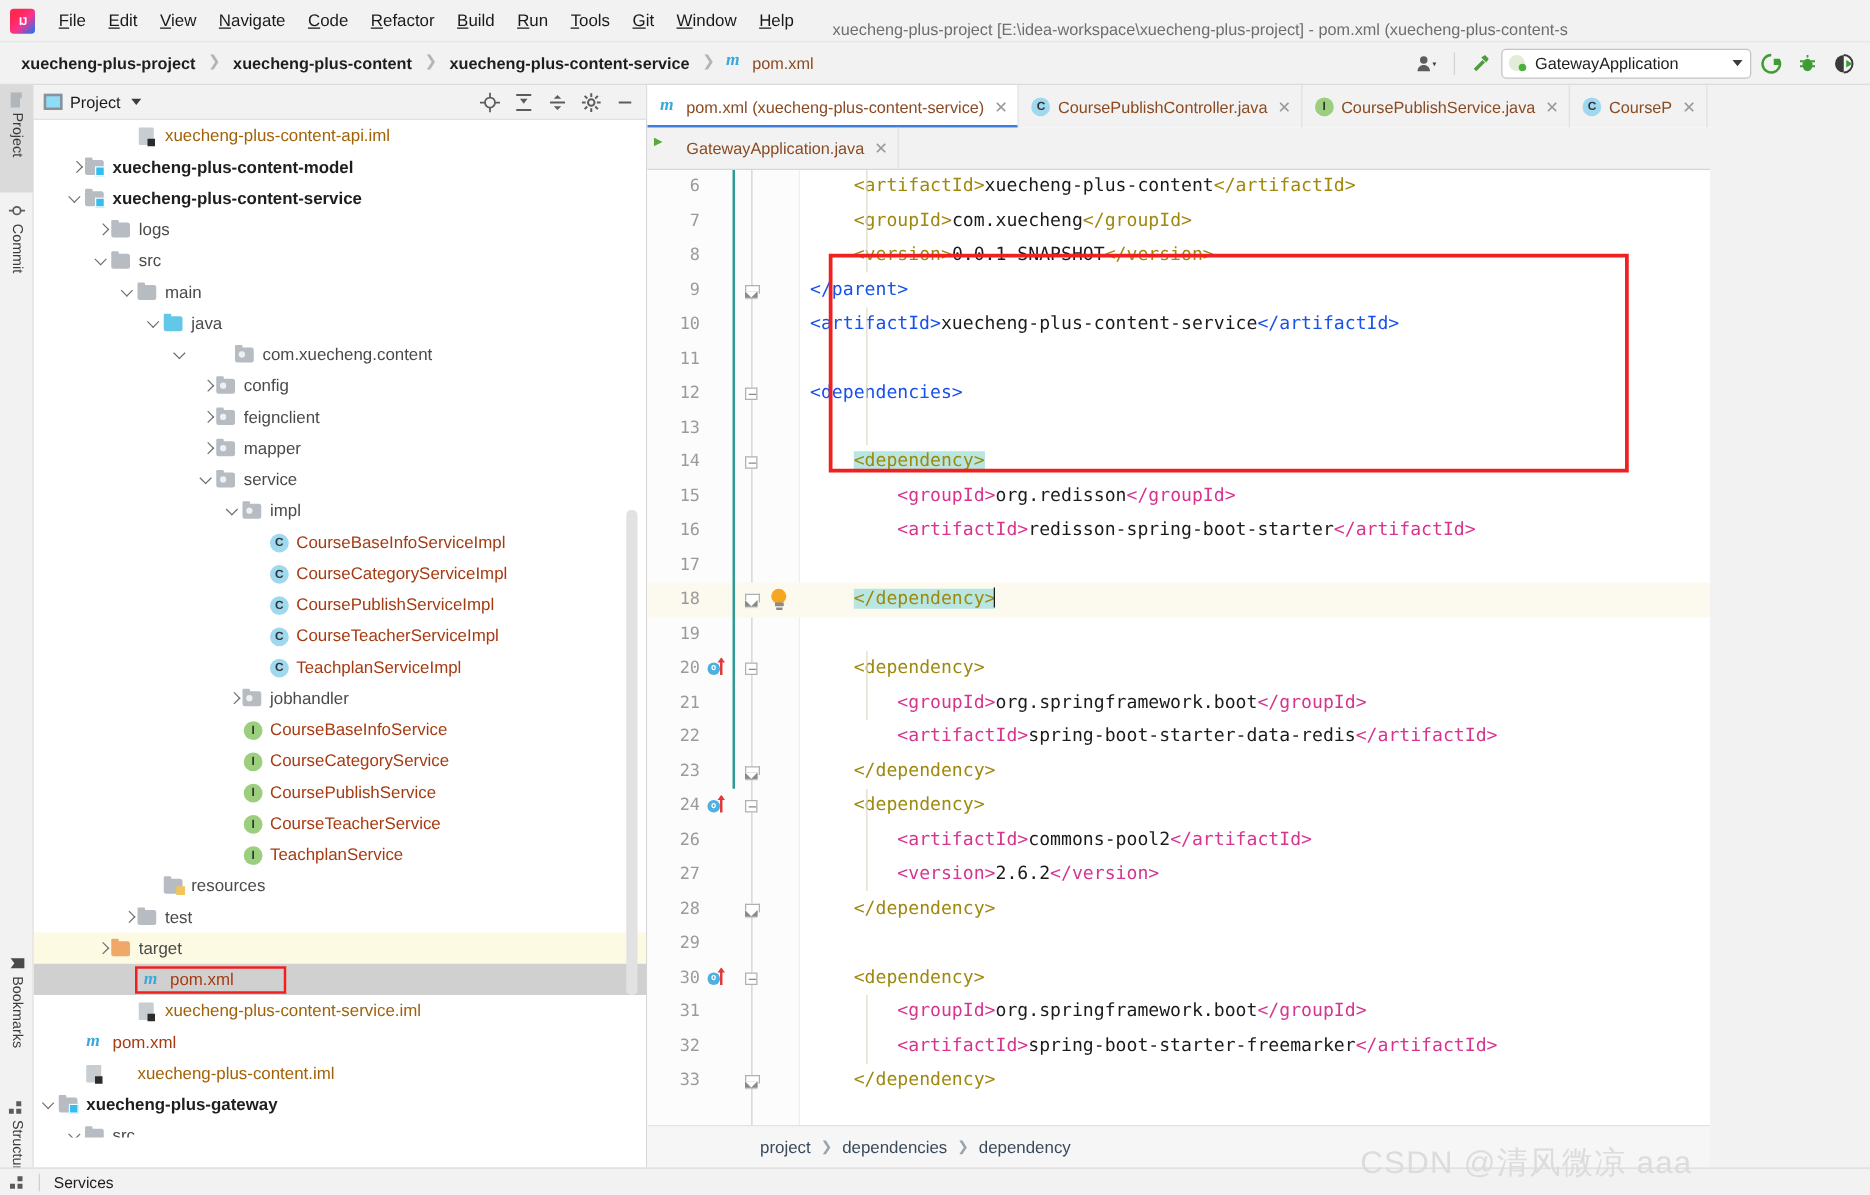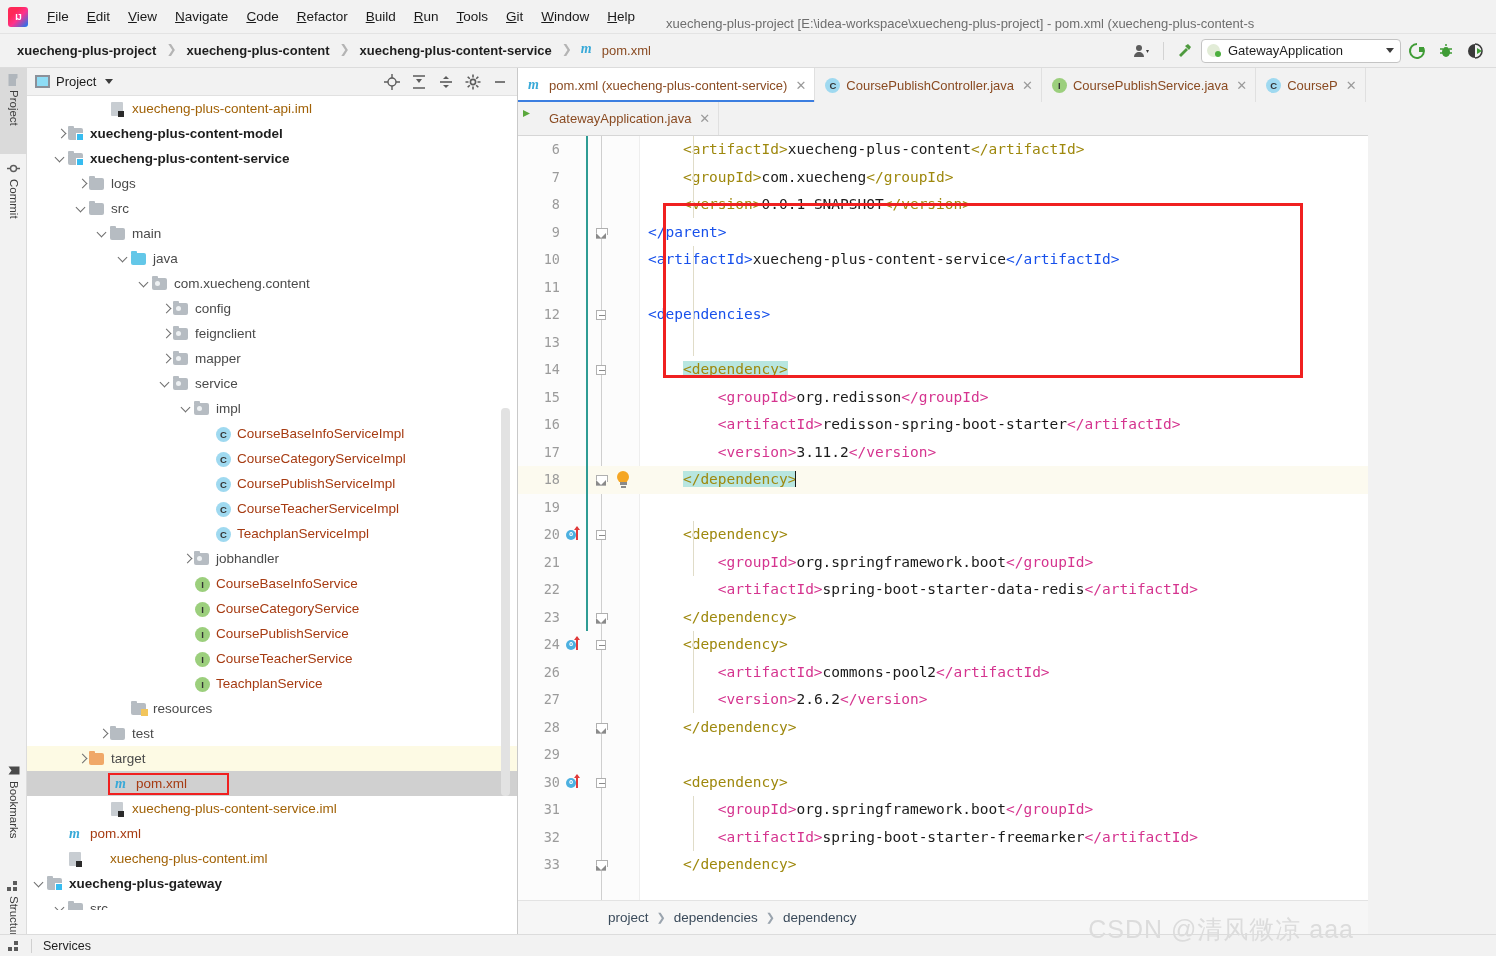--- a/index.html
+++ b/index.html
@@ -473,21 +473,21 @@
           <span class="arrow d" style="margin-left: 90px;"></span>
           <span style="display: flex; align-items: center;">
             <span class="ticon">
               <span class="f-blue"></span>
             </span>
             <span class="tlabel folder">java</span>
           </span>
         </div>
         <div class="trow">
           <span class="arrow d" style="margin-left: 111px;"></span>
-          <span style="display: flex; align-items: center;">
+          <span style="display: flex; align-items: center; margin-left: 36px;">
             <span class="ticon">
               <span class="f-pkg"></span>
             </span>
             <span class="tlabel folder">com.xuecheng.content</span>
           </span>
         </div>
         <div class="trow">
           <span class="arrow r" style="margin-left: 132px;"></span>
           <span style="display: flex; align-items: center;">
             <span class="ticon">
@@ -765,21 +765,21 @@
           <div class="cline"><span class="lnum">7</span><span class="ctext">    <span class="tagy">&lt;groupId&gt;</span><span class="txt">com.xuecheng</span><span class="tagy">&lt;/groupId&gt;</span></span></div>
           <div class="cline"><span class="lnum">8</span><span class="ctext">    <span class="tagy">&lt;version&gt;</span><span class="txt">0.0.1-SNAPSHOT</span><span class="tagy">&lt;/version&gt;</span></span></div>
           <div class="cline"><span class="lnum">9</span><span class="fold end"></span><span class="ctext"><span class="tag">&lt;/parent&gt;</span></span></div>
           <div class="cline"><span class="lnum">10</span><span class="ctext"><span class="tag">&lt;artifactId&gt;</span><span class="txt">xuecheng-plus-content-service</span><span class="tag">&lt;/artifactId&gt;</span></span></div>
           <div class="cline"><span class="lnum">11</span><span class="ctext"></span></div>
           <div class="cline"><span class="lnum">12</span><span class="fold"></span><span class="ctext"><span class="tag">&lt;dependencies&gt;</span></span></div>
           <div class="cline"><span class="lnum">13</span><span class="ctext"></span></div>
           <div class="cline"><span class="lnum">14</span><span class="fold"></span><span class="ctext">    <span class="tagy sel-hl">&lt;dependency&gt;</span></span></div>
           <div class="cline"><span class="lnum">15</span><span class="ctext">        <span class="tagp">&lt;groupId&gt;</span><span class="txt">org.redisson</span><span class="tagp">&lt;/groupId&gt;</span></span></div>
           <div class="cline"><span class="lnum">16</span><span class="ctext">        <span class="tagp">&lt;artifactId&gt;</span><span class="txt">redisson-spring-boot-starter</span><span class="tagp">&lt;/artifactId&gt;</span></span></div>
-          <div class="cline"><span class="lnum">17</span><span class="ctext">        <span class="tagp">&lt;version&gt;</span><span class="txt">3.11.2</span><span class="tagp">&lt;/version&gt;</span></span></div>
+          <div class="cline"><span class="lnum">17</span></div>
           <div class="cline cur"><span class="lnum">18</span><span class="fold end"></span><span class="bulb"><span class="b1"></span><span class="b2"></span><span class="b3"></span></span><span class="ctext">    <span class="tagy sel-hl">&lt;/dependency&gt;</span><span class="caret"></span></span></div>
           <div class="cline"><span class="lnum">19</span><span class="ctext">    </span></div>
           <div class="cline"><span class="lnum">20</span><span class="runmark"><span class="dot">o</span><span class="up"></span></span><span class="fold"></span><span class="ctext">    <span class="tagy">&lt;dependency&gt;</span></span></div>
           <div class="cline"><span class="lnum">21</span><span class="ctext">        <span class="tagp">&lt;groupId&gt;</span><span class="txt">org.springframework.boot</span><span class="tagp">&lt;/groupId&gt;</span></span></div>
           <div class="cline"><span class="lnum">22</span><span class="ctext">        <span class="tagp">&lt;artifactId&gt;</span><span class="txt">spring-boot-starter-data-redis</span><span class="tagp">&lt;/artifactId&gt;</span></span></div>
           <div class="cline"><span class="lnum">23</span><span class="fold end"></span><span class="ctext">    <span class="tagy">&lt;/dependency&gt;</span></span></div>
           <div class="cline"><span class="lnum">24</span><span class="runmark"><span class="dot">o</span><span class="up"></span></span><span class="fold"></span><span class="ctext">    <span class="tagy">&lt;dependency&gt;</span></span></div>
           <div class="cline"><span class="lnum">26</span><span class="ctext">        <span class="tagp">&lt;artifactId&gt;</span><span class="txt">commons-pool2</span><span class="tagp">&lt;/artifactId&gt;</span></span></div>
           <div class="cline"><span class="lnum">27</span><span class="ctext">        <span class="tagp">&lt;version&gt;</span><span class="txt">2.6.2</span><span class="tagp">&lt;/version&gt;</span></span></div>
           <div class="cline"><span class="lnum">28</span><span class="fold end"></span><span class="ctext">    <span class="tagy">&lt;/dependency&gt;</span></span></div>

